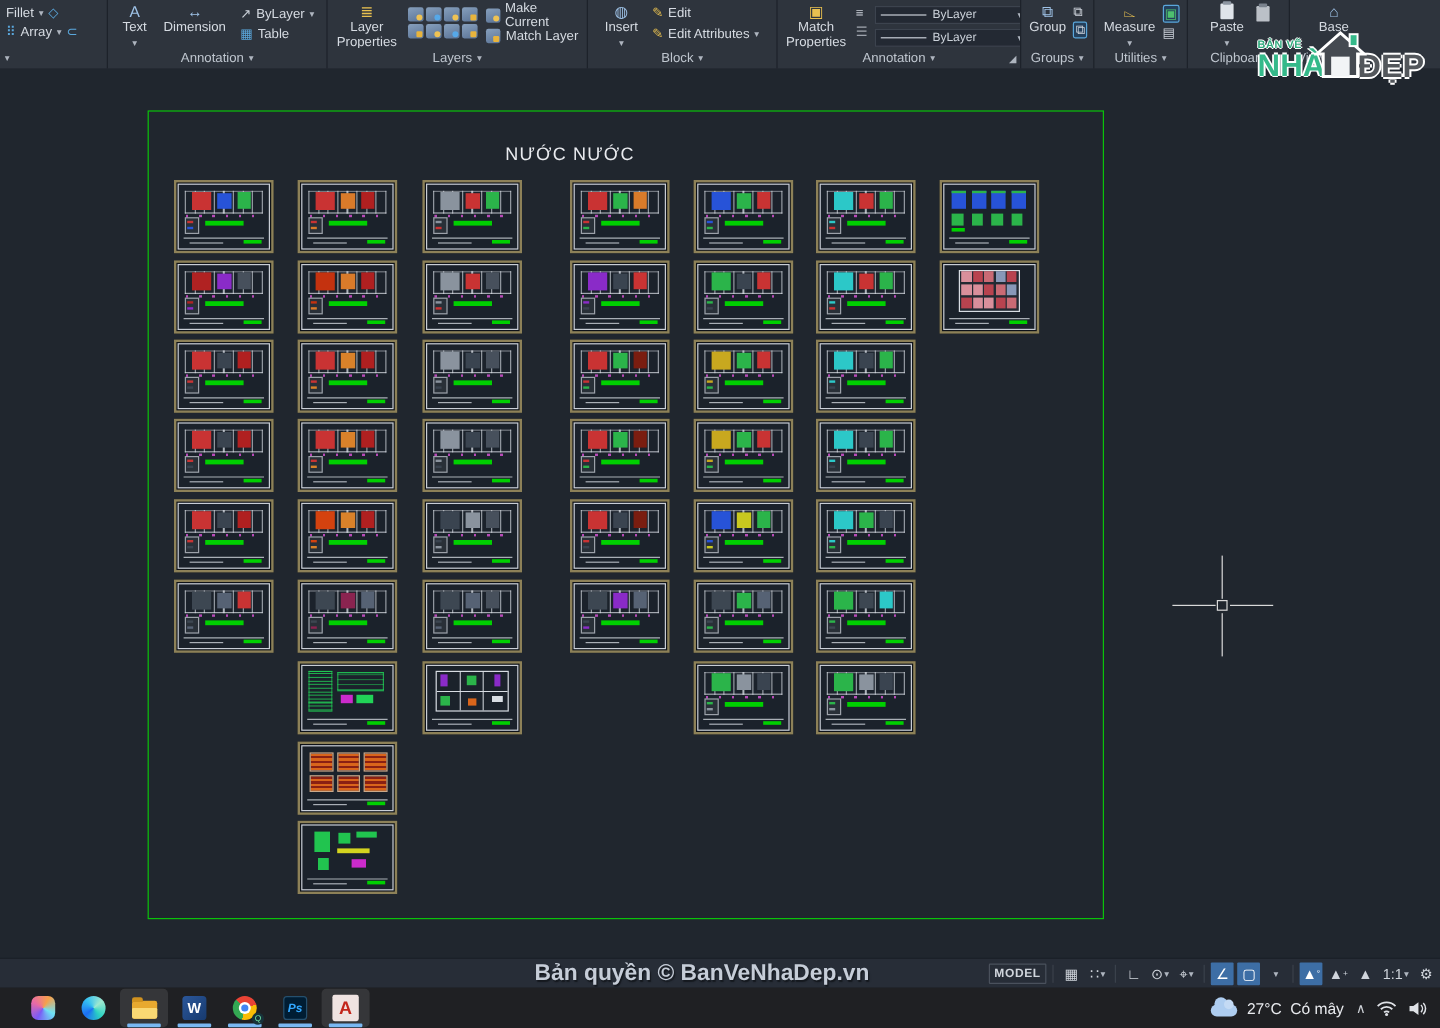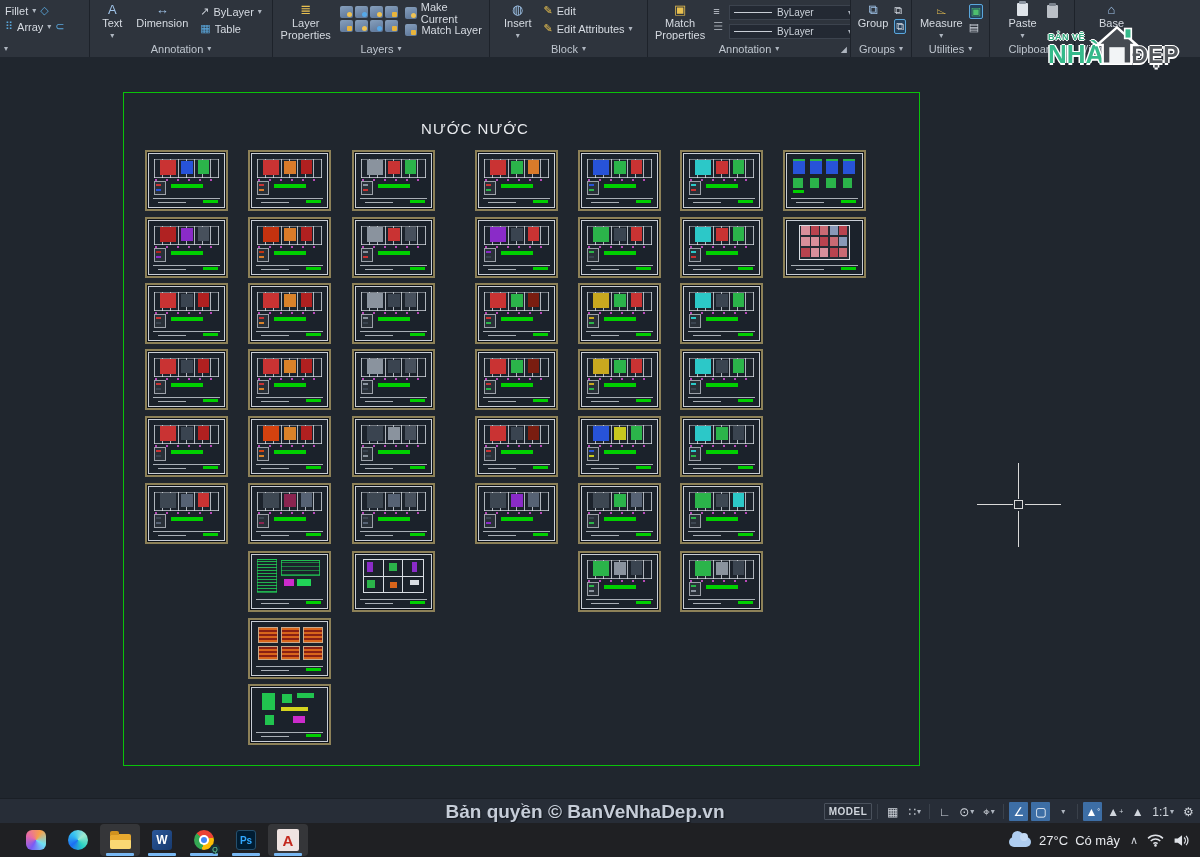--- a/index.html
+++ b/index.html
@@ -39,21 +39,21 @@
   .expander { position:absolute; right:3px; bottom:3px; font-size:8px; color:#aeb5bf; }
 
   
   .logo { position:absolute; top:18px; right:2px; width:150px; height:48px; z-index:60;
           display:flex; align-items:flex-end; }
   .logo-left { display:flex; flex-direction:column; align-items:flex-start; margin-right:-9px; }
   .logo-top { font-size:9px; font-weight:bold; color:#2faa7d;
               text-shadow:1px 0 #fff,-1px 0 #fff,0 1px #fff,0 -1px #fff; letter-spacing:.5px;}
   .logo-main { font-size:26px; font-weight:bold; color:#35b98a; line-height:24px;
                text-shadow:1.5px 0 #fff,-1.5px 0 #fff,0 1.5px #fff,0 -1.5px #fff; }
-  .logo-side { font-size:23px; font-weight:bold; color:#53575c; line-height:22px; margin-left:-8px;
+  .logo-side { font-size:27px; font-weight:bold; color:#53575c; line-height:22px; margin-left:-8px;
                text-shadow:1.5px 0 #fff,-1.5px 0 #fff,0 1.5px #fff,0 -1.5px #fff; }
 
   
   .tabbar { position:absolute; top:57px; left:0; width:1200px; height:23px; background:#11151b;
             display:flex; align-items:stretch; }
   .ftab { background:#333a46; color:#d5dae2; font-size:11px; font-weight:bold; display:flex;
           align-items:center; gap:8px; padding:0 10px 0 6px; border-radius:0 6px 0 0; }
   .ftab .x { color:#aab2bd; font-size:12px; font-weight:normal; }
   .newtab { width:34px; display:flex; align-items:center; justify-content:center; color:#9aa2ad;
             font-size:13px; background:#1b2028; border-radius:0 6px 0 0; margin-left:2px; }
@@ -136,21 +136,21 @@
   .ic-chrome { width:20px; height:20px; border-radius:50%; position:relative;
     background:conic-gradient(from -45deg,#ea4335 0 33%,#fbbc05 0 66%,#34a853 0 100%); }
   .ic-chrome:before { content:''; position:absolute; left:5px; top:5px; width:10px; height:10px;
     border-radius:50%; background:#fff; }
   .ic-chrome:after { content:''; position:absolute; left:7px; top:7px; width:6px; height:6px;
     border-radius:50%; background:#4285f4; }
   .badge { position:absolute; right:4px; bottom:2px; width:10px; height:10px; border-radius:50%;
     background:#17323a; color:#6fe3a5; font-size:7px; display:flex; align-items:center;
     justify-content:center; z-index:2; }
   .ic-ps { width:20px; height:20px; border-radius:3px; background:#001d33; border:1px solid #25506e;
-    color:#31a8ff; font-size:10px; font-weight:bold; display:flex; align-items:center; justify-content:center; }
+    color:#31a8ff; font-size:10px; font-weight:bold; display:flex; align-items:center; justify-content:center;font-style:italic; }
   .ic-acad { width:22px; height:22px; background:#efe3e1; border-radius:2px; color:#c3261c;
     font-weight:bold; font-size:15px; display:flex; align-items:center; justify-content:center; }
   .tb-right { position:absolute; right:10px; top:0; height:34px; display:flex; align-items:center; gap:10px; }
   .cloud { width:22px; height:10px; background:#aecdf0; border-radius:10px; position:relative; margin-top:4px; }
   .cloud:before { content:''; position:absolute; left:3px; top:-6px; width:11px; height:11px;
     border-radius:50%; background:#aecdf0; }
   .cloud:after { content:''; position:absolute; left:11px; top:-4px; width:8px; height:8px;
     border-radius:50%; background:#c4daf4; }
   .weather-text { color:#e8eaee; font-size:13px; display:flex; gap:7px; }
   .tray { display:flex; align-items:center; gap:9px; color:#dfe2e7; }

